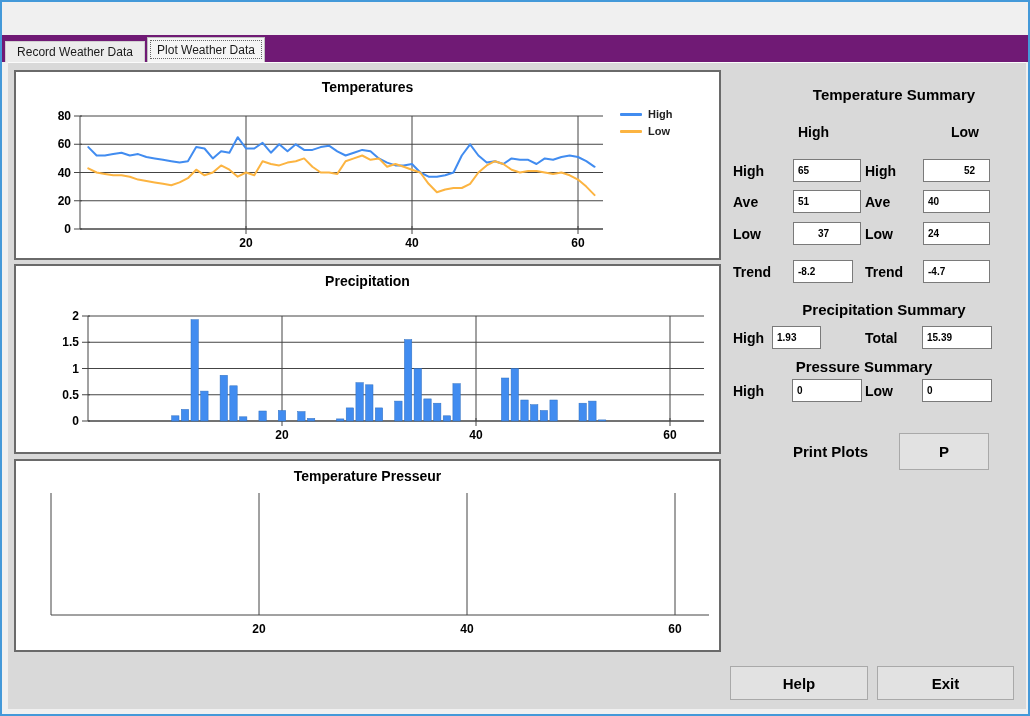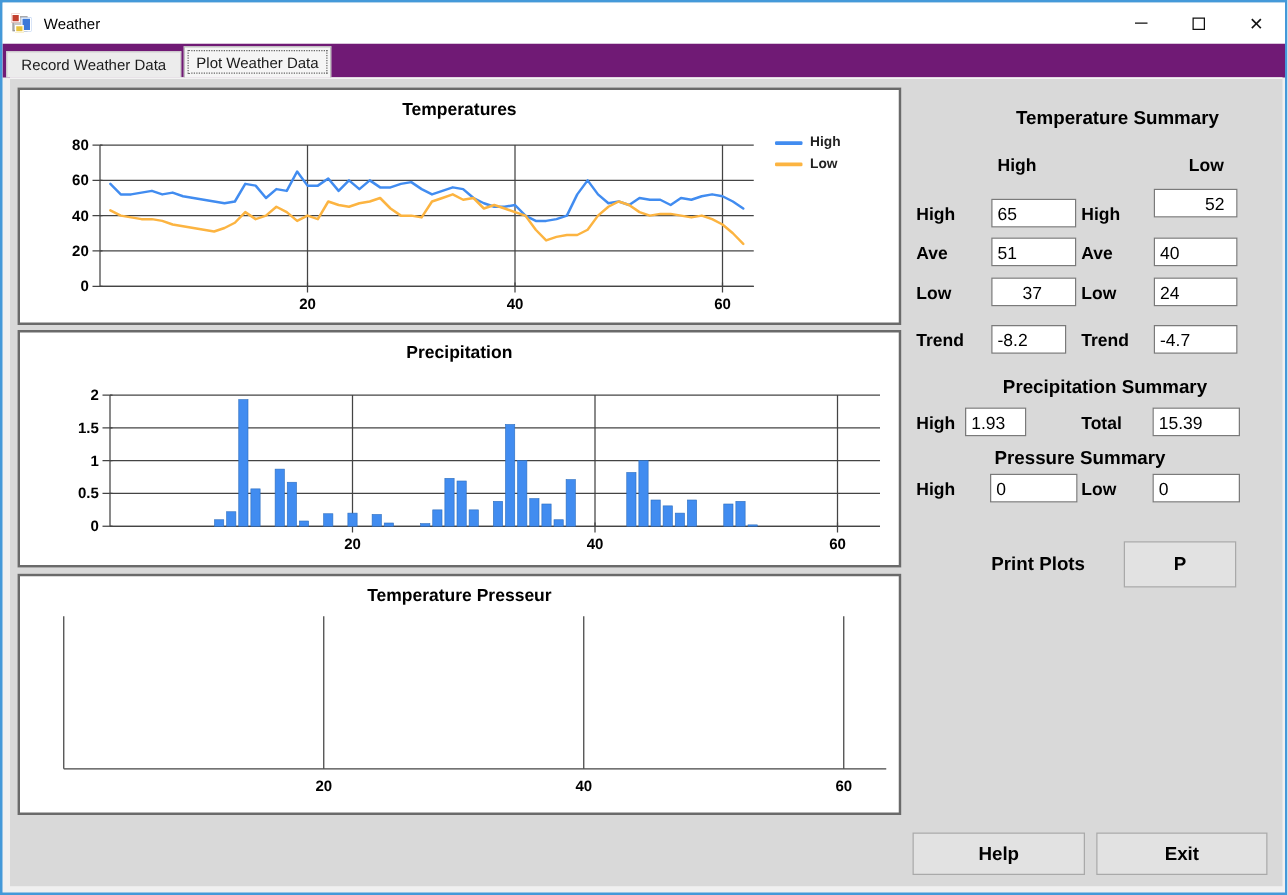--- a/index.html
+++ b/index.html
@@ -32,48 +32,28 @@
   #panel-precip{left:12px;top:262px;width:707px;height:190px}
   #panel-press{left:12px;top:457px;width:707px;height:193px}
   .chart-title{position:absolute;top:7px;left:0;width:100%;text-align:center;font-size:14px;font-weight:700;color:#000}
   svg.plot{position:absolute;left:0;top:0;display:block}
   .legend{position:absolute;left:604px;top:36px;font-size:11px;font-weight:700;color:#222}
   .legend-row{display:flex;align-items:center;gap:6px;margin-bottom:5px}
   .swatch{width:22px;height:3px;display:inline-block;border-radius:1px}
   
   .hdr{position:absolute;font-weight:700;font-size:15px;color:#000;text-align:center;width:200px}
   .lbl{position:absolute;font-weight:700;font-size:14px;color:#000}
-  .tb{position:absolute;height:23px;border:1px solid #7A7A7A;background:#fff;font-family:"Liberation Sans",sans-serif;font-size:14px;font-weight:400;padding:0 4px;color:#000;outline:none}
+  .tb{position:absolute;height:23px;border:1px solid #7A7A7A;background:#fff;font-family:"Liberation Sans",sans-serif;font-size:10px;font-weight:700;padding:0 4px;color:#000;outline:none}
   .btn{position:absolute;background:#E2E2E2;border:1px solid #A9A9A9;font-family:"Liberation Sans",sans-serif;font-size:15px;font-weight:700;color:#000;cursor:default}
 </style>
 </head>
 <body>
 
 <div class="window">
 
-  <div class="titlebar">
-    <div class="app-icon">
-      <span class="base"></span>
-      <span class="sq-red"></span>
-      <span class="sq-blue"></span>
-      <span class="sq-yellow"></span>
-    </div>
-    <div class="window-title">Weather</div>
-    <div class="caption-buttons">
-      <div class="caption-btn">
-          <span class="glyph-min"></span>
-        </div>
-      <div class="caption-btn">
-          <span class="glyph-max"></span>
-        </div>
-      <div class="caption-btn">
-          <span class="glyph-close">✕</span>
-        </div>
-    </div>
-  </div>
 
   <div class="tabstrip">
     <div class="tab unselected">
         <span>Record Weather Data</span>
       </div>
     <div class="tab selected">
         <span>Plot Weather Data</span>
       </div>
   </div>
 
@@ -201,21 +181,21 @@
     <div class="chart-title">Temperature Presseur</div>
   </div>
 
   <div class="hdr" style="left:792px;top:84px">Temperature Summary</div>
   <div class="lbl" style="left:796px;top:122px">High</div>
   <div class="lbl" style="left:949px;top:122px">Low</div>
 
   <div class="lbl" style="left:731px;top:161px">High</div>
   <input class="tb" style="left: 791px; top: 157px; width: 68px;" value="65">
   <div class="lbl" style="left:863px;top:161px">High</div>
-  <input class="tb" style="left: 921px; top: 149px; width: 67px; padding-left: 40px;" value="52">
+  <input class="tb" style="left: 921px; top: 157px; width: 67px; padding-left: 40px;" value="52">
 
   <div class="lbl" style="left:731px;top:192px">Ave</div>
   <input class="tb" style="left: 791px; top: 188px; width: 68px;" value="51">
   <div class="lbl" style="left:863px;top:192px">Ave</div>
   <input class="tb" style="left: 921px; top: 188px; width: 67px;" value="40">
 
   <div class="lbl" style="left:731px;top:224px">Low</div>
   <input class="tb" style="left: 791px; top: 220px; width: 68px; padding-left: 24px;" value="37">
   <div class="lbl" style="left:863px;top:224px">Low</div>
   <input class="tb" style="left: 921px; top: 220px; width: 67px;" value="24">

